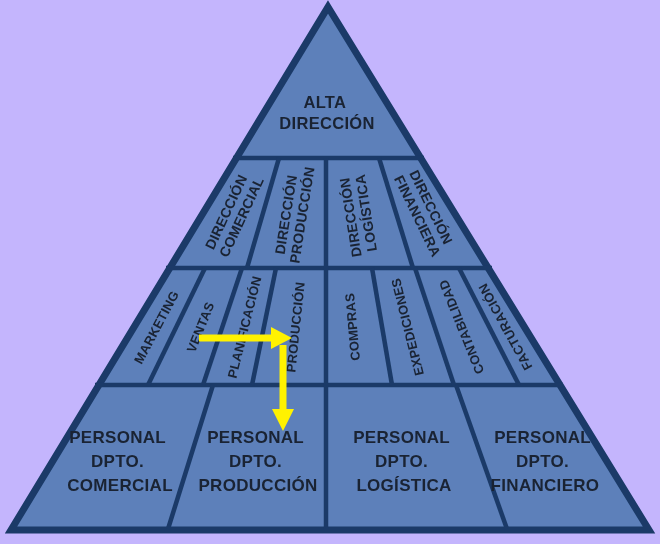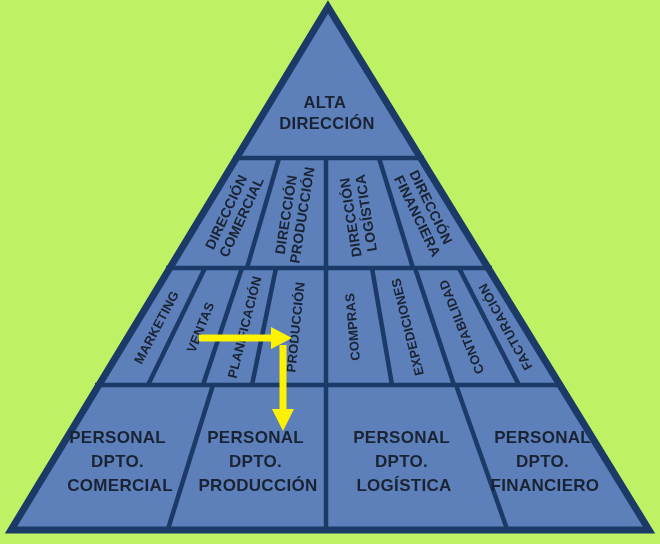--- a/index.html
+++ b/index.html
@@ -8,21 +8,21 @@
     background: #ffffff;
     width: 660px;
     height: 544px;
     overflow: hidden;
     font-family: "Liberation Sans", sans-serif;
   }
   .canvas {
     position: relative;
     width: 660px;
     height: 544px;
-    background: #bef264;
+    background: #c4b5fd;
   }
   svg { display: block; }
   .pyr-shape {
     fill: var(--color-fill, #5d80ba);
     stroke: var(--color-border, #1b3a68);
     stroke-width: 7;
     stroke-linejoin: miter;
   }
   .divider {
     stroke: var(--color-border, #1b3a68);

